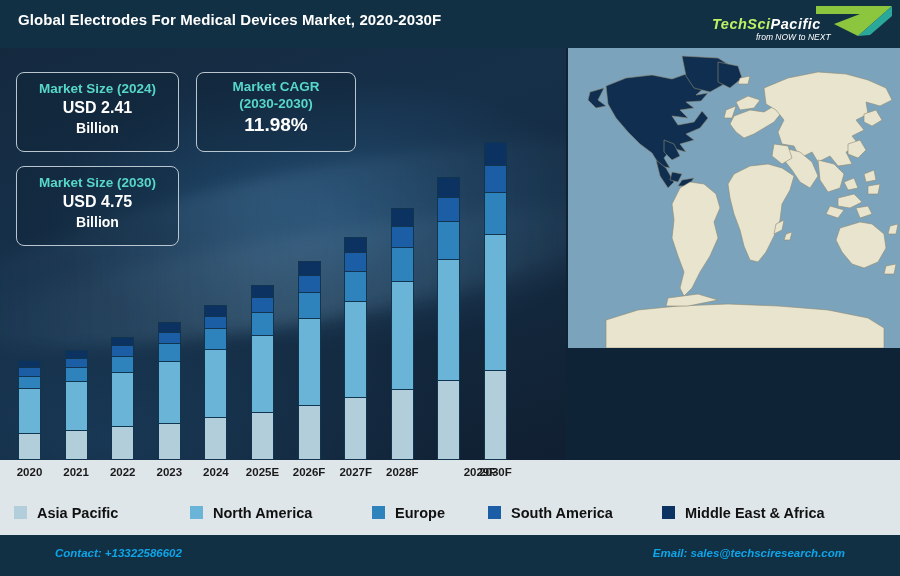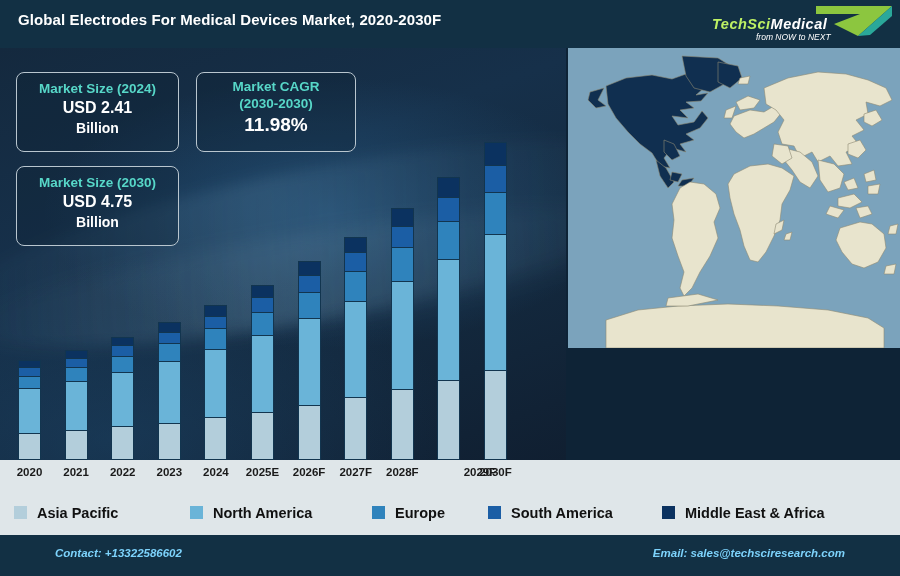--- a/index.html
+++ b/index.html
@@ -126,21 +126,21 @@
   .legend-sw{
     width:13px;height:13px;margin-right:10px;flex:none;
   }
   .legend-lb{
     font-size:14.5px;font-weight:bold;color:#111111;
   }
 
   
   .footer{
     position:absolute;left:0;top:535px;width:900px;height:41px;
-    background:#123044;color:#7dd3fc;
+    background:#123044;color:#0ea5e9;
   }
   .footer span{
     position:absolute;top:12px;
     font-size:11.5px;font-style:italic;font-weight:bold;
   }
   #footer-contact{left:55px;}
   #footer-email{right:55px;}
 </style>
 </head>
 <body>
@@ -148,21 +148,21 @@
 <div class="infographic">
 
   <div class="header">
     <div class="header-title">Global Electrodes For Medical Devices Market, 2020-2030F</div>
     <div class="logo">
       <svg width="186" height="46" viewBox="0 0 186 46" style="position:absolute;left:0;top:0;">
         <polygon points="108,4 184,4 150,34 126,22 152,12 108,12" fill="#8cc63f"></polygon>
         <polygon points="150,34 184,4 184,14 162,33" fill="#2aa89a"></polygon>
       </svg>
       <div class="logo-text">
-        <span class="t1">TechSci</span><span class="t2">Medical</span>
+        <span class="t1">TechSci</span><span class="t2">Pacific</span>
       </div>
       <div class="logo-tag">from NOW to NEXT</div>
     </div>
   </div>
 
   <div class="chart-panel">
     <div class="swoosh"></div>
     <div class="swoosh2"></div>
   </div>
 

